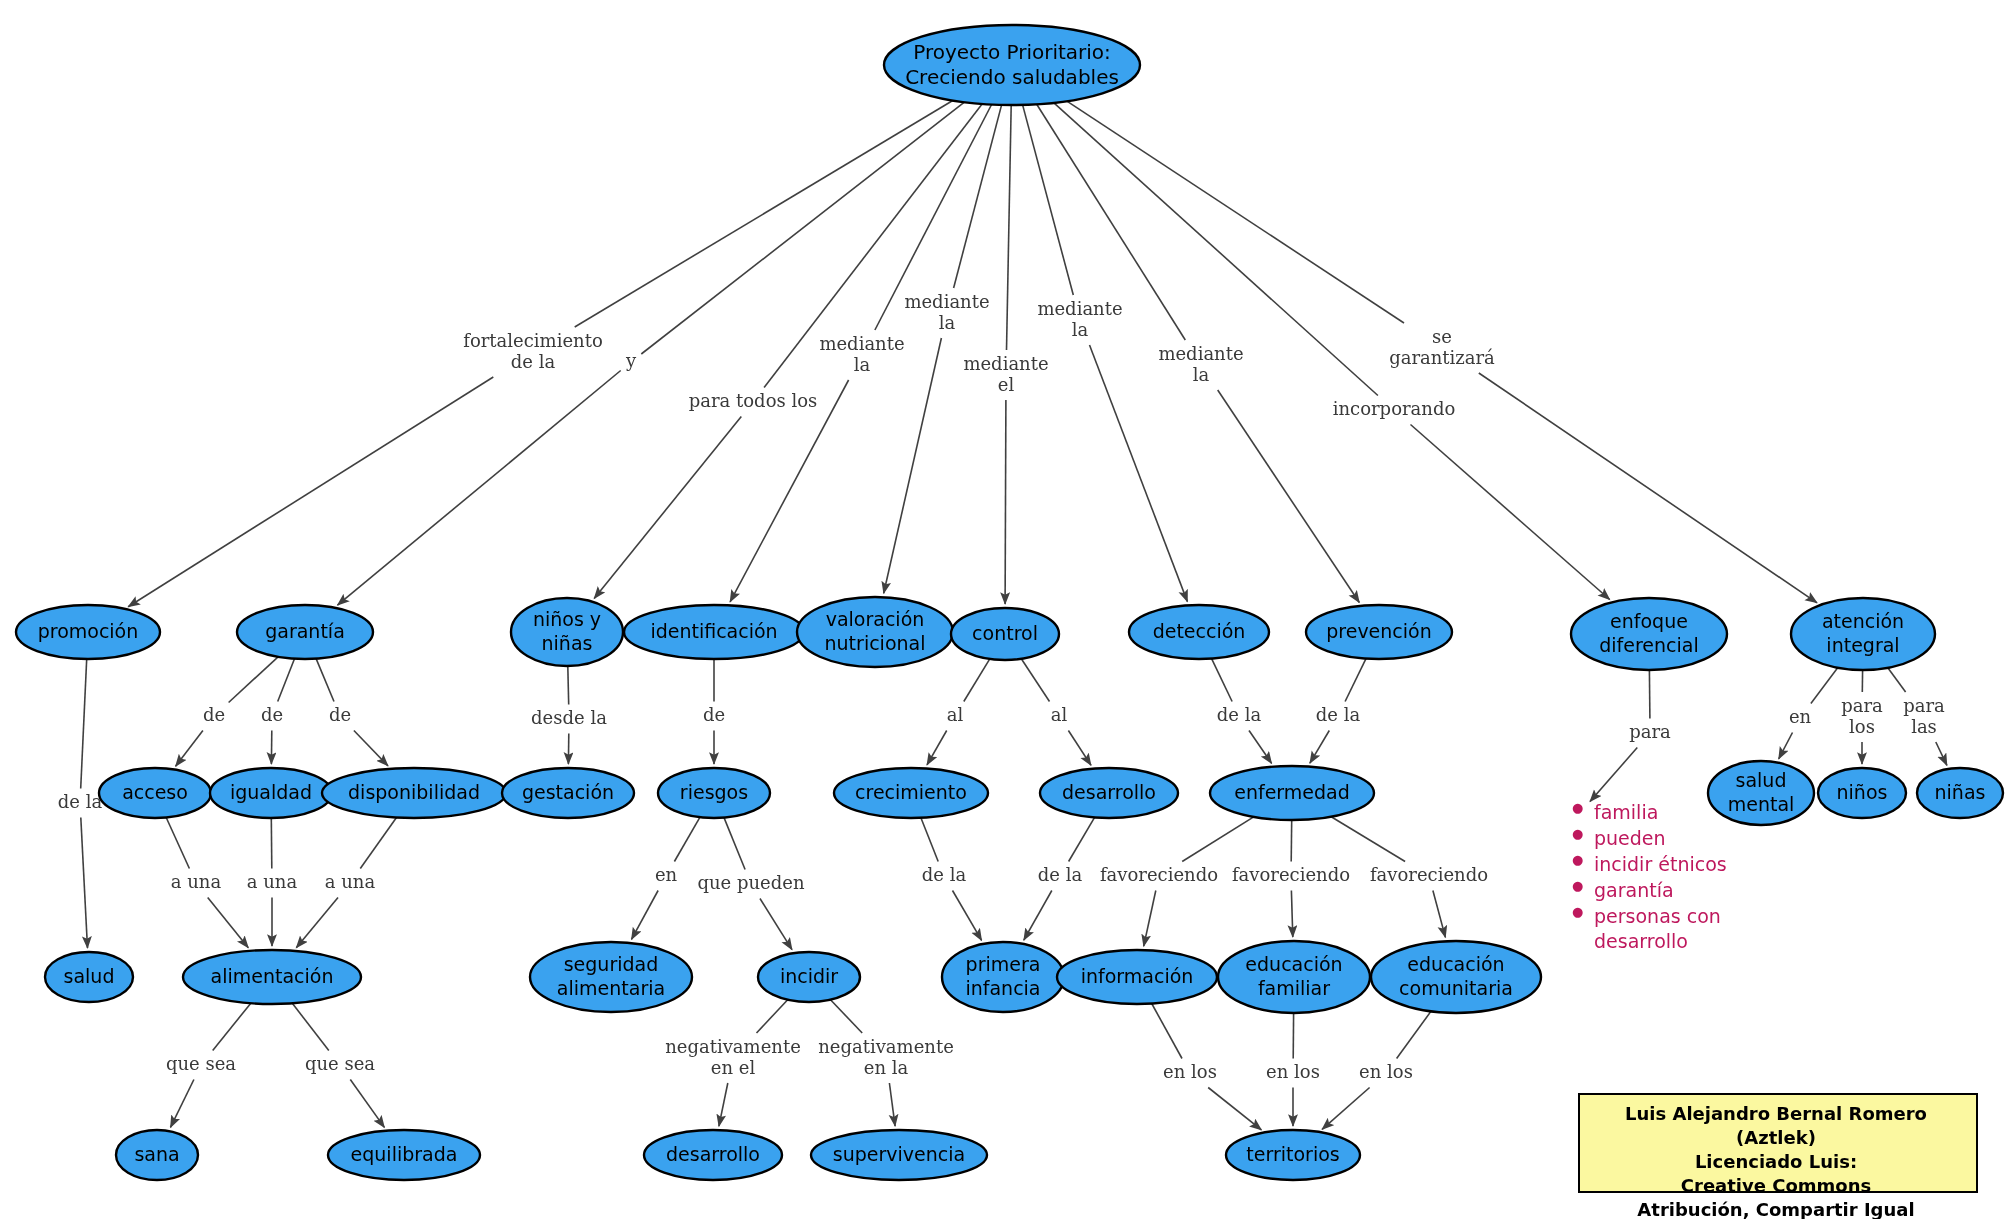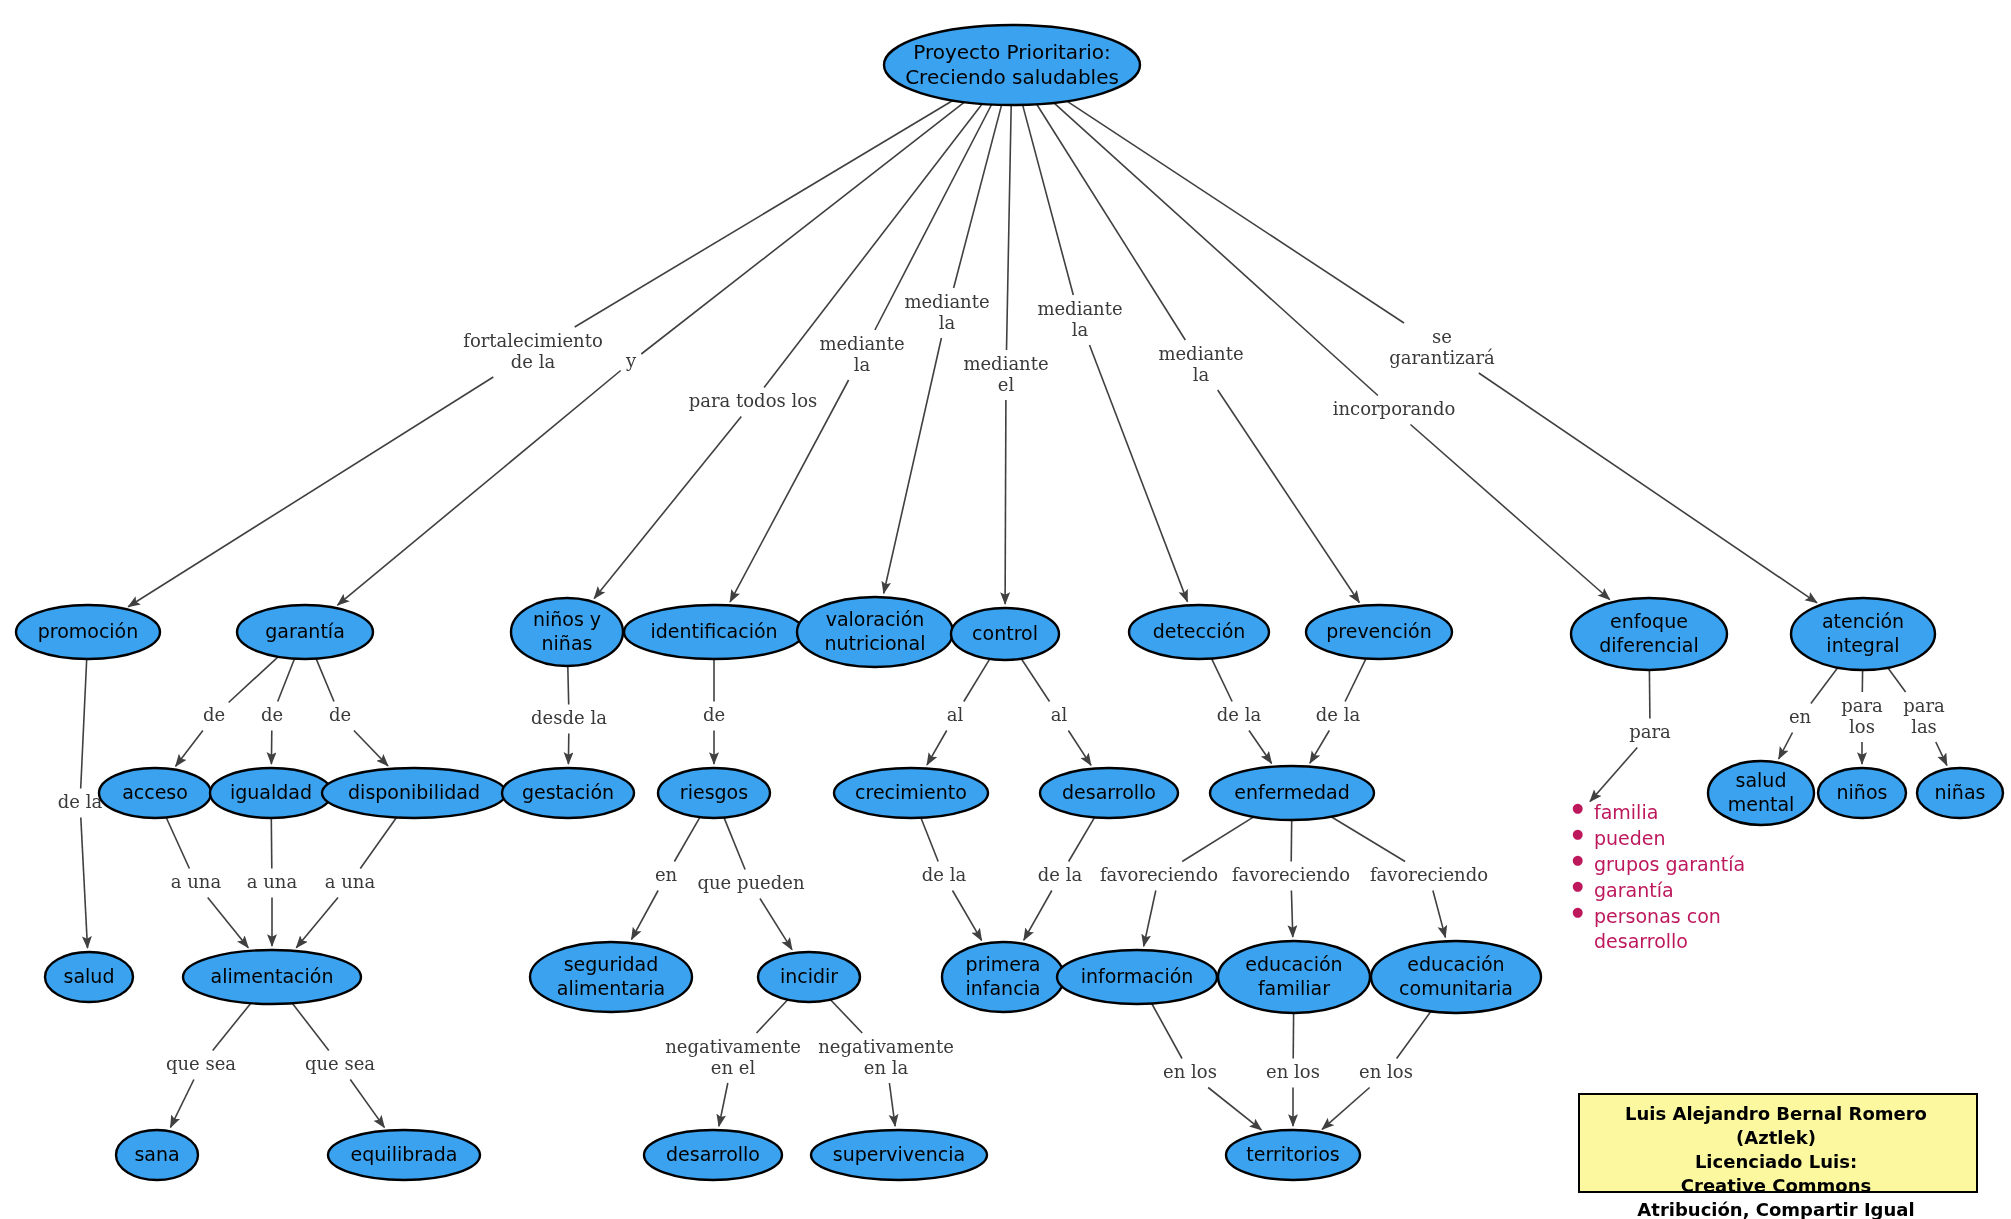--- a/index.html
+++ b/index.html
@@ -362,21 +362,21 @@
           <ellipse cx="1293" cy="1155" rx="67" ry="25" class="node-ellipse"></ellipse>
           <text x="1293" y="1155" class="node-text" font-size="19"><tspan x="1293" y="1155.0">territorios</tspan></text>
         </g>
       </g>
   </svg>
 
   <div class="bullet-list" id="bullet-list" style="left: 1572px; top: 800px;">
     <ul id="bullet-list-ul">
         <li>familia</li>
         <li>pueden</li>
-        <li>grupos garantía</li>
+        <li>incidir étnicos</li>
         <li>garantía</li>
         <li>personas con desarrollo</li>
       </ul>
   </div>
 
   <div class="license-box" id="license-box" style="left: 1578px; top: 1093px; width: 400px; height: 100px;">
       <div>Luis Alejandro Bernal Romero (Aztlek)</div>
       <div>Licenciado Luis:</div>
       <div>Creative Commons</div>
       <div>Atribución, Compartir Igual</div>

